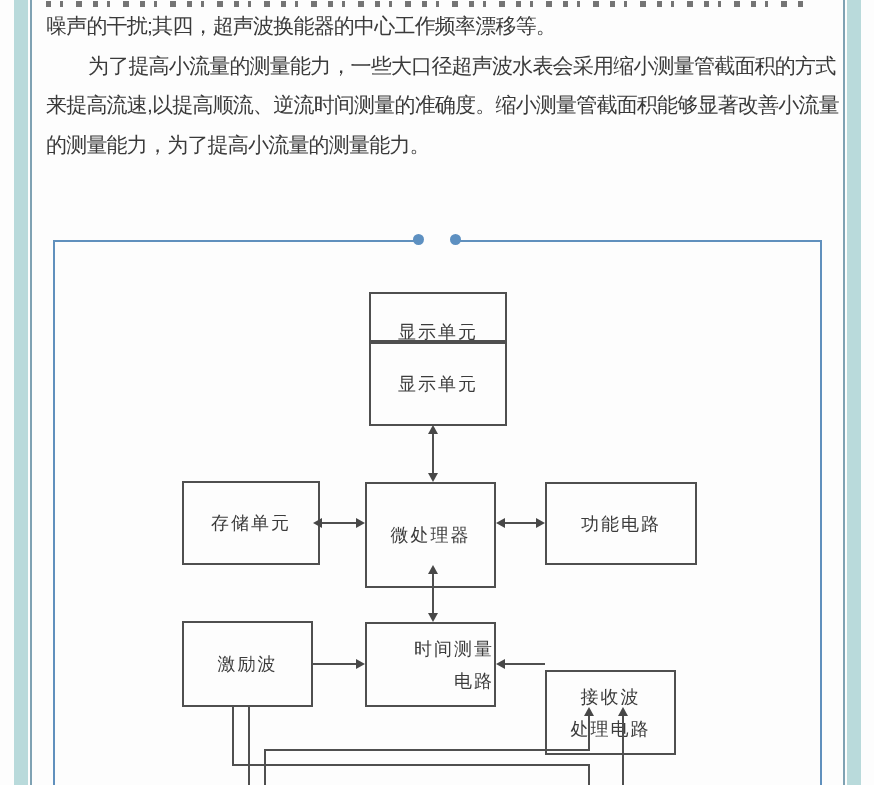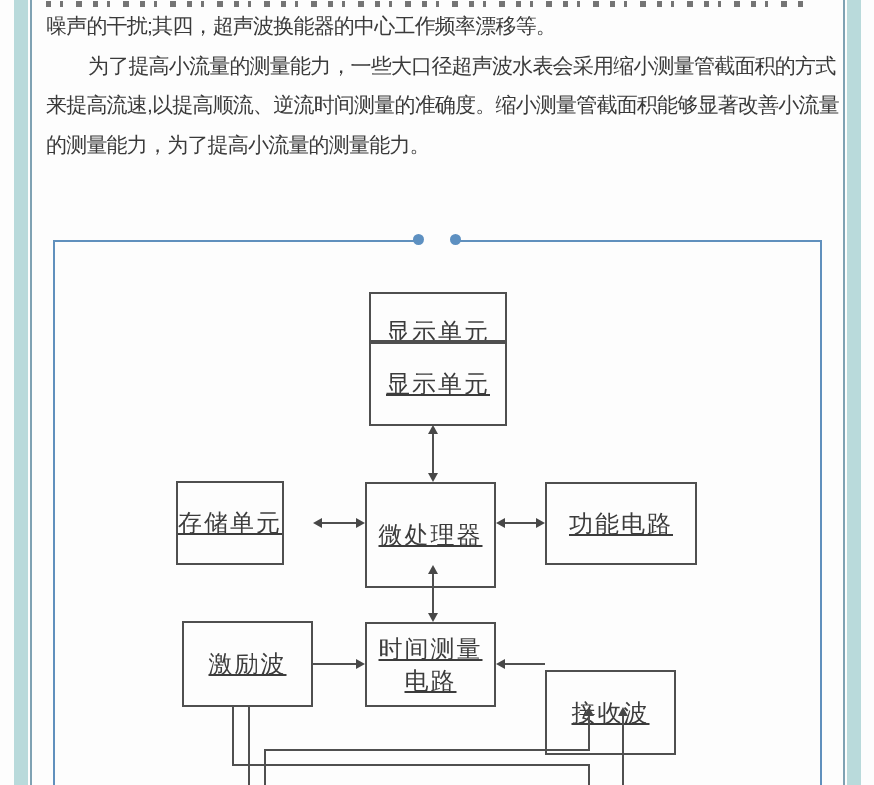--- a/index.html
+++ b/index.html
@@ -30,21 +30,21 @@
   }
   .tline{white-space:nowrap;}
   .tline.indent{padding-left:42px;}
   
   .fline{position:absolute;background:#6090bd;}
   .dot{position:absolute;width:11px;height:11px;border-radius:50%;background:#5d90c1;}
   
   .dbox{
     position:absolute;border:2px solid #4f4f4f;background:#fdfdfd;
     display:flex;flex-direction:column;align-items:center;justify-content:center;
-    color:#3c3c3c;font-size:24px;line-height:32px;letter-spacing:2px;text-align:center;text-decoration:underline;
+    color:#3c3c3c;font-size:18px;line-height:32px;letter-spacing:2px;text-align:center;
   }
   .dbox.clip{overflow:hidden;display:block;}
   .dbox.clip .cliptext{position:absolute;left:0;right:0;bottom:-7px;text-align:center;line-height:30px;}
   .dline{position:absolute;background:#4f4f4f;}
   .ah{position:absolute;width:0;height:0;}
   .ah-up{border-left:5px solid transparent;border-right:5px solid transparent;border-bottom:9px solid #474747;}
   .ah-down{border-left:5px solid transparent;border-right:5px solid transparent;border-top:9px solid #474747;}
   .ah-left{border-top:5px solid transparent;border-bottom:5px solid transparent;border-right:9px solid #474747;}
   .ah-right{border-top:5px solid transparent;border-bottom:5px solid transparent;border-left:9px solid #474747;}
 </style>
@@ -73,38 +73,39 @@
   <div class="fline" style="left:820px;top:240px;width:2px;height:545px;"></div>
   <div class="dot" style="left:413px;top:234px;"></div>
   <div class="dot" style="left:450px;top:234px;"></div>
 
   <div class="dbox clip" style="left:369px;top:292px;width:138px;height:50px;">
     <span class="cliptext">显示单元</span>
   </div>
   <div class="dbox" style="left:369px;top:342px;width:138px;height:84px;">
     <span>显示单元</span>
   </div>
-  <div class="dbox" style="left:176px;top:481px;width:108px;height:84px;">
+  <div class="dbox" style="left:182px;top:481px;width:138px;height:84px;">
     <span>存储单元</span>
   </div>
   <div class="dbox" style="left:365px;top:482px;width:131px;height:106px;">
     <span>微处理器</span>
   </div>
   <div class="dbox" style="left:545px;top:482px;width:152px;height:83px;">
     <span>功能电路</span>
   </div>
   <div class="dbox" style="left:182px;top:621px;width:131px;height:86px;">
     <span>激励波</span>
   </div>
-  <div class="dbox" style="left:365px;top:622px;width:131px;height:85px;">
+  <div class="dbox" style="left:365px;top:622px;width:131px;height:85px;align-items:flex-end;">
     <span>时间测量</span>
     <span>电路</span>
   </div>
   <div class="dbox" style="left:545px;top:622px;width:131px;height:85px;margin-top:48px;">
     <span>接收波</span>
+    <span>处理电路</span>
   </div>
 
   <div class="dline" style="left:432px;top:433px;width:2px;height:40px;"></div>
   <div class="ah ah-up" style="left:428px;top:425px;"></div>
   <div class="ah ah-down" style="left:428px;top:473px;"></div>
 
   <div class="dline" style="left:432px;top:573px;width:2px;height:41px;"></div>
   <div class="ah ah-up" style="left:428px;top:565px;"></div>
   <div class="ah ah-down" style="left:428px;top:613px;"></div>
 

